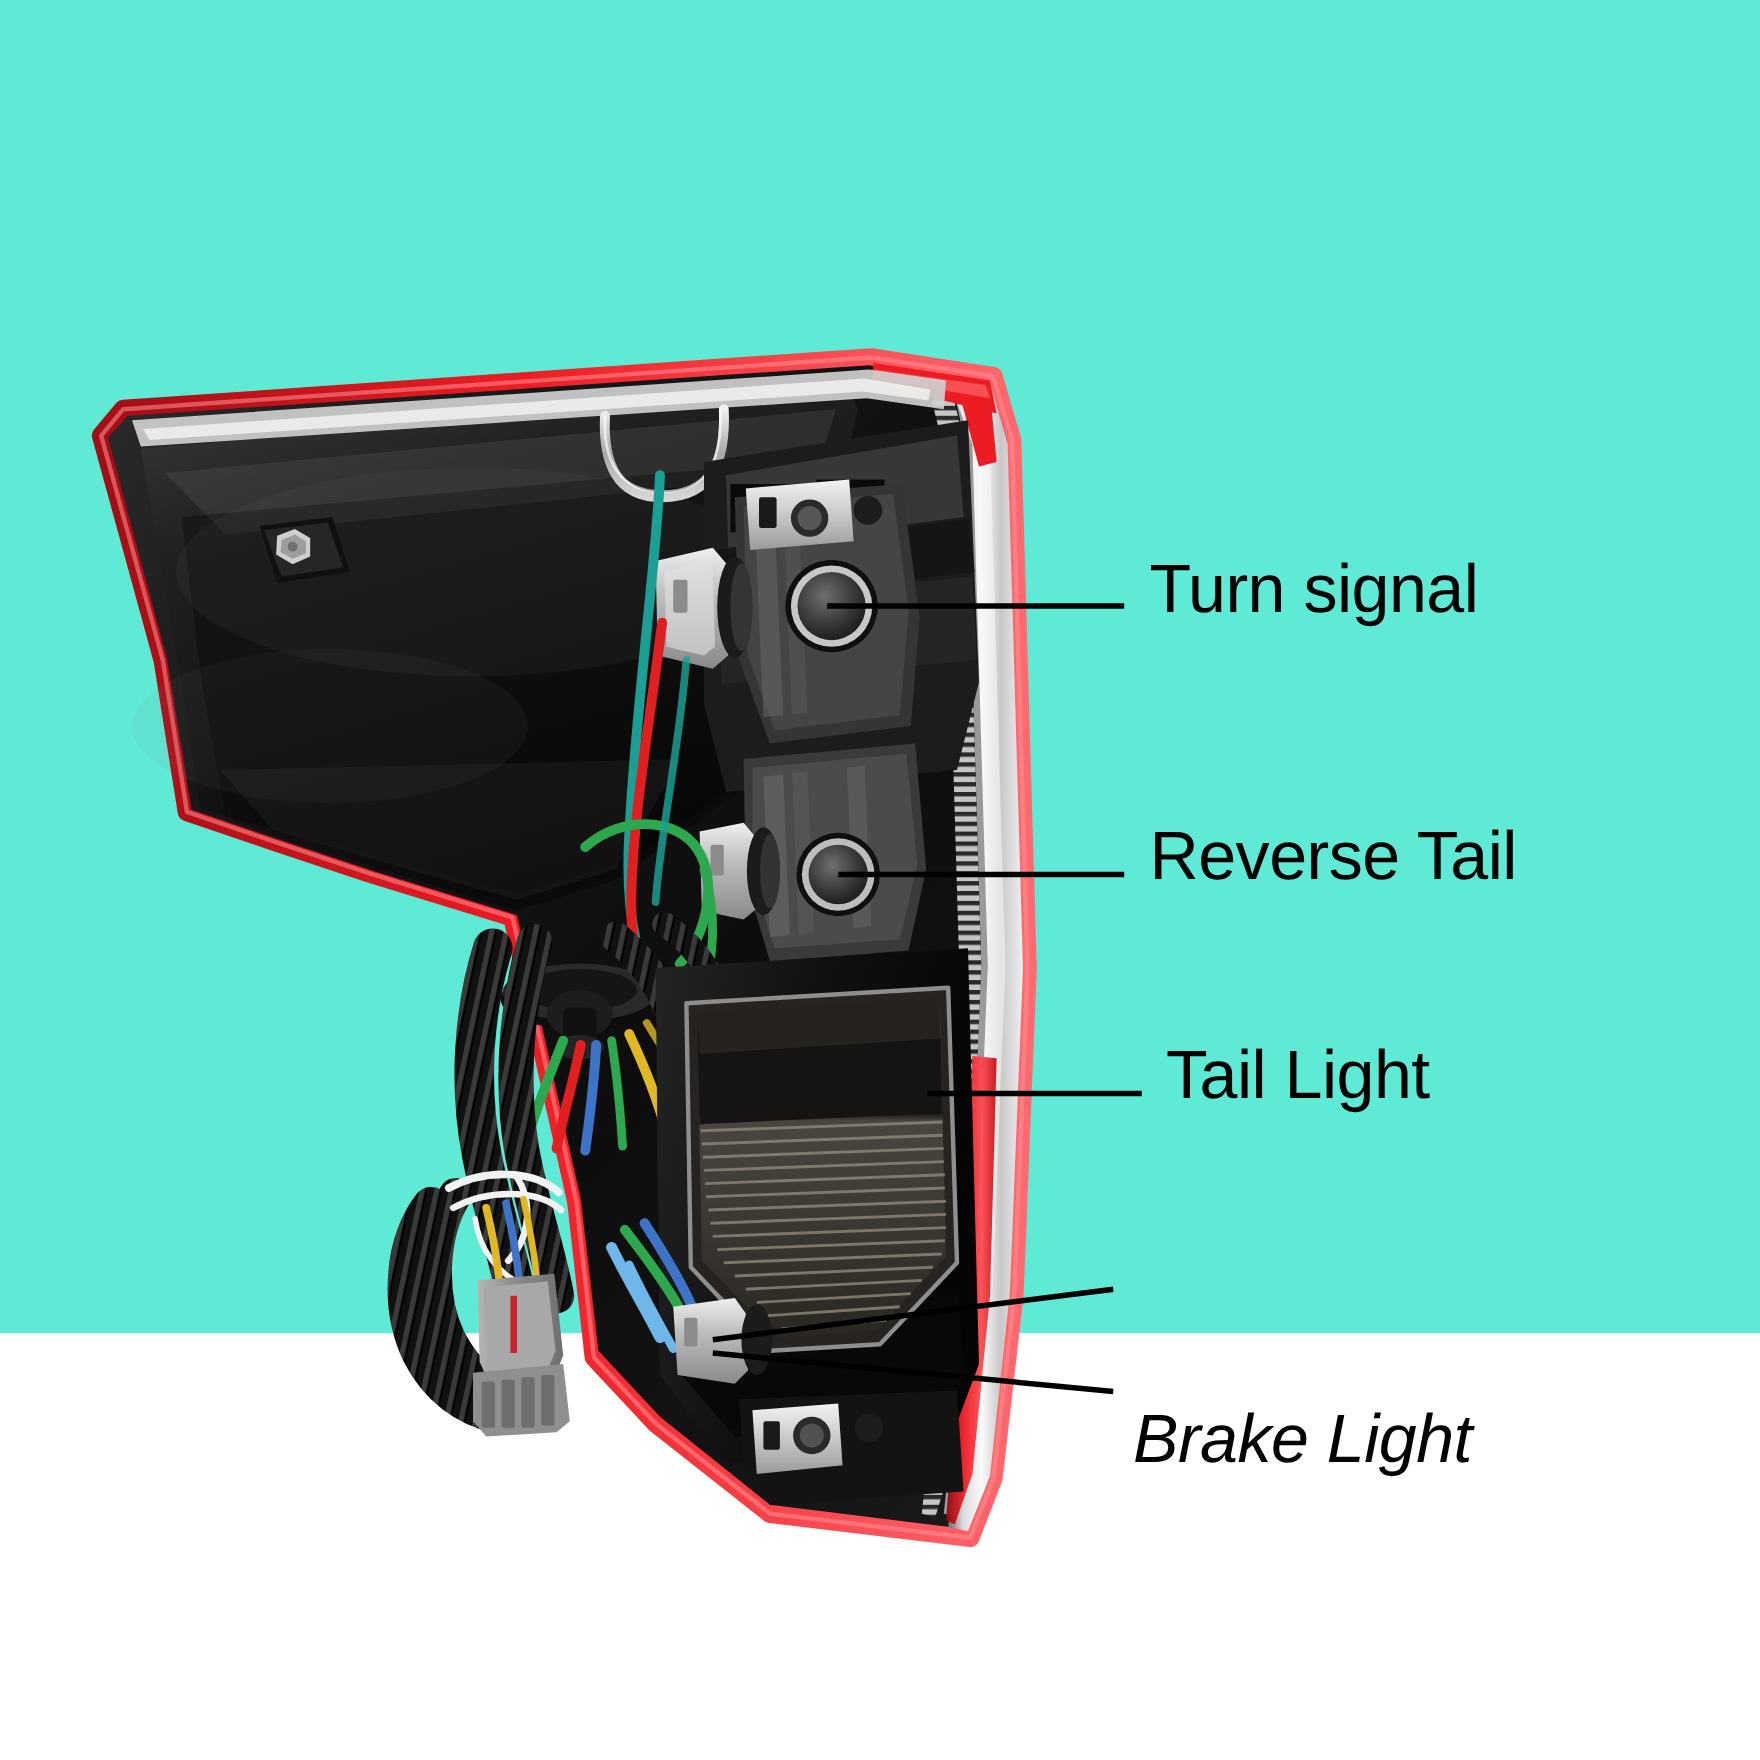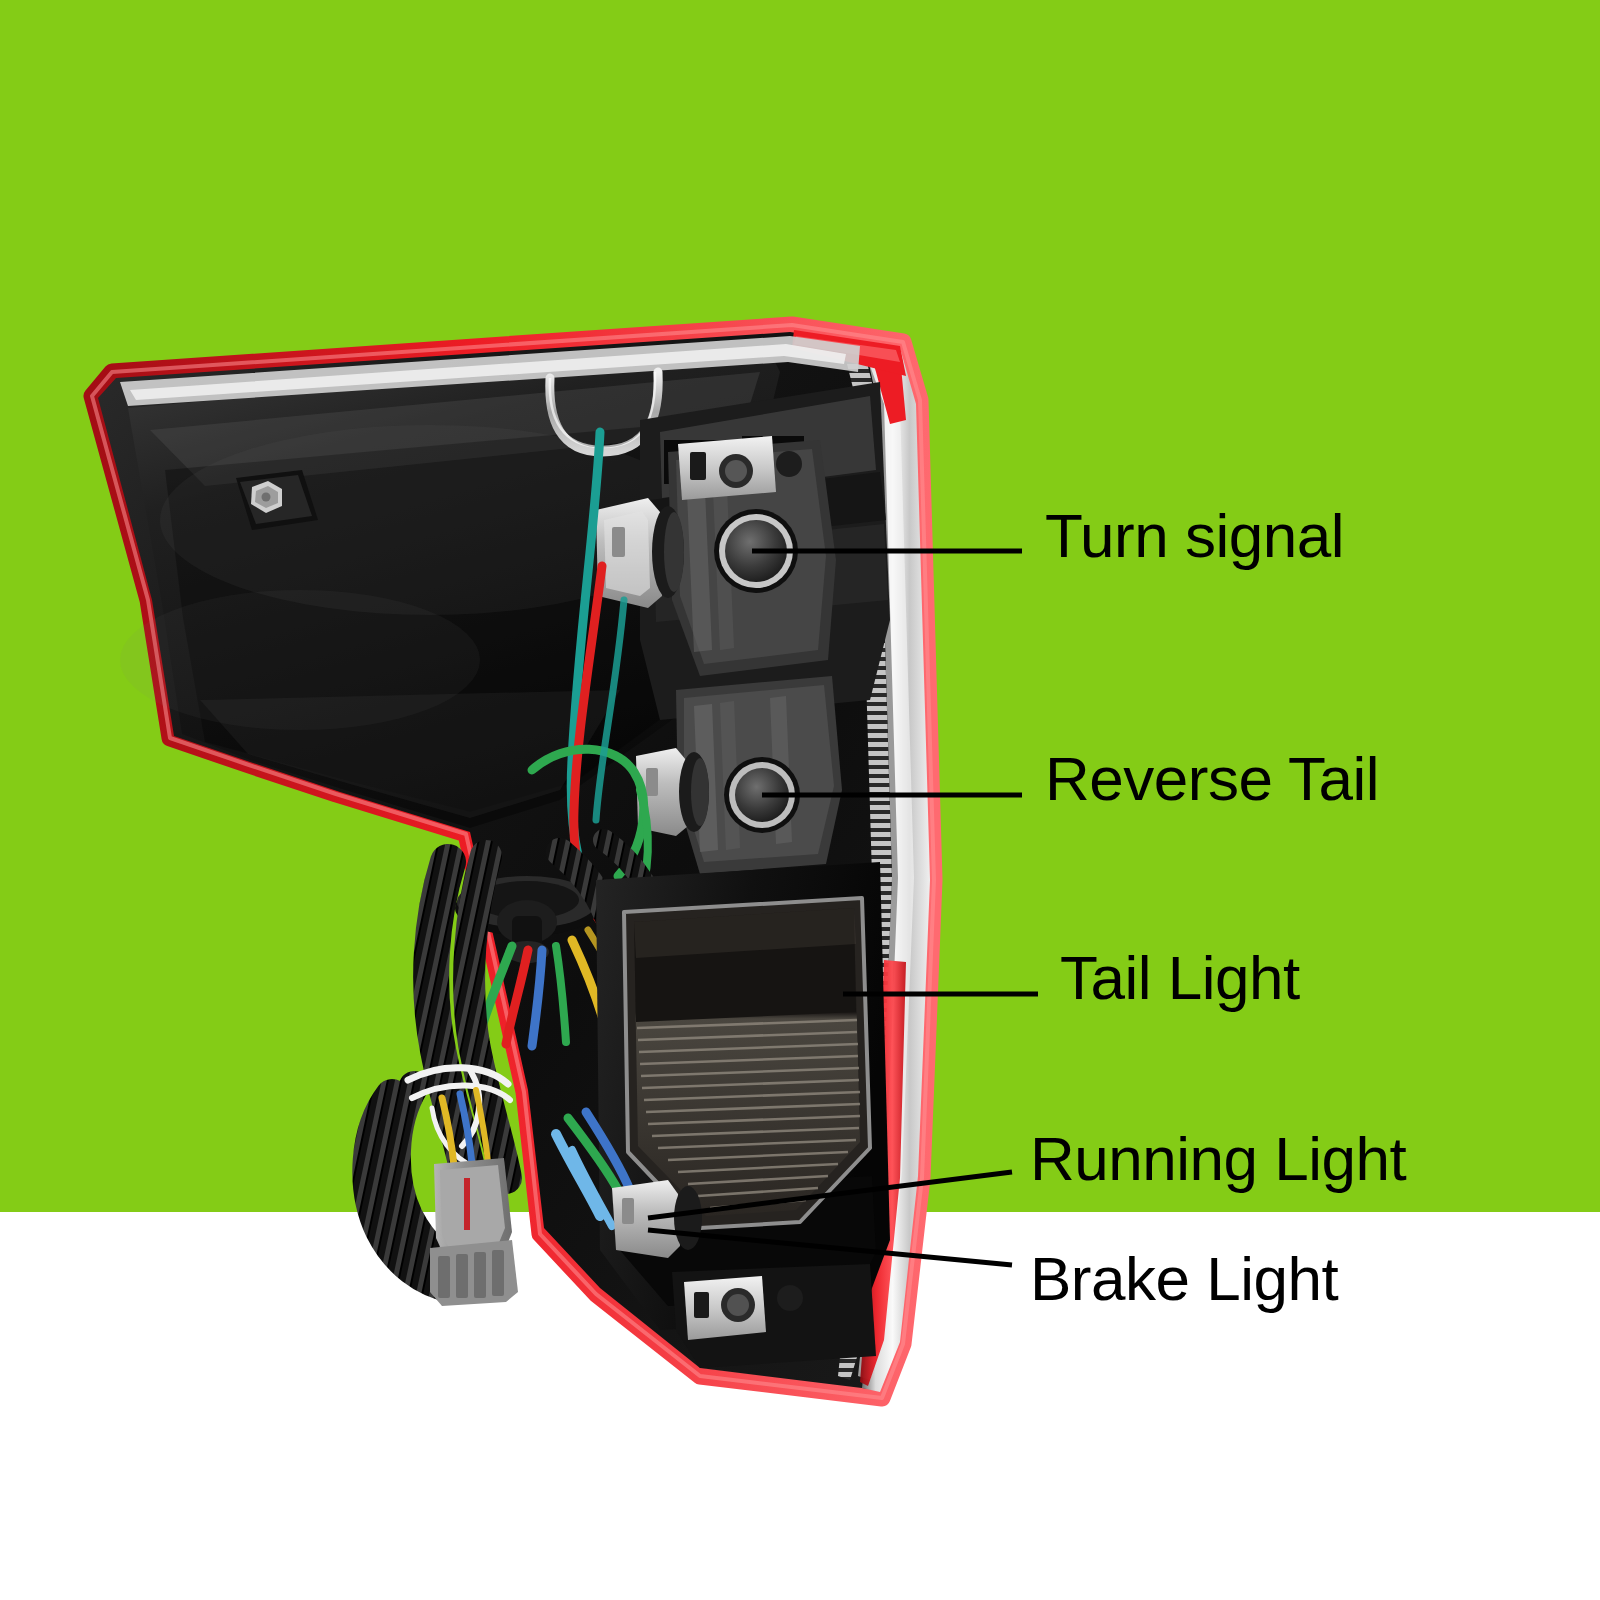--- a/index.html
+++ b/index.html
@@ -1,19 +1,19 @@
 <!DOCTYPE html>
 <html><head>
 <meta charset="utf-8">
 <title>Tail Light Assembly Diagram</title>
 <style>
   html,body{margin:0;padding:0;background:#ffffff;}
   body{width:1600px;height:1600px;overflow:hidden;
        font-family:"Liberation Sans","DejaVu Sans",sans-serif;}
-  #stage{position:relative;width:1600px;height:1212px;background:#84cc16;}
+  #stage{position:relative;width:1600px;height:1212px;background:#5eead4;}
   #art{position:absolute;left:0;top:0;width:1600px;height:1600px;}
   .lbl{position:absolute;color:#000;font-size:62px;line-height:1;
        white-space:nowrap;font-weight:400;letter-spacing:-0.5px;}
 </style>
 </head>
 <body>
 
 <div id="stage">
 
   <svg id="art" viewBox="0 0 1600 1600">
@@ -347,17 +347,16 @@
       <line x1="648" y1="1230" x2="1012" y2="1265"></line>
     </g>
   </svg>
 
   <div class="lbl" style="left:1045px;top:505px;">Turn signal</div>
 
   <div class="lbl" style="left:1045px;top:748px;">Reverse Tail</div>
 
   <div class="lbl" style="left:1060px;top:947px;">Tail Light</div>
 
-  <div class="lbl" style="left:1030px;top:1128px;">Running Light</div>
-
-  <div class="lbl" style="left:1030px;top:1248px;">Brake Light</div>
+
+  <div class="lbl" style="left:1030px;top:1278px;font-style:italic;">Brake Light</div>
 
 </div>
 
 </body></html>

